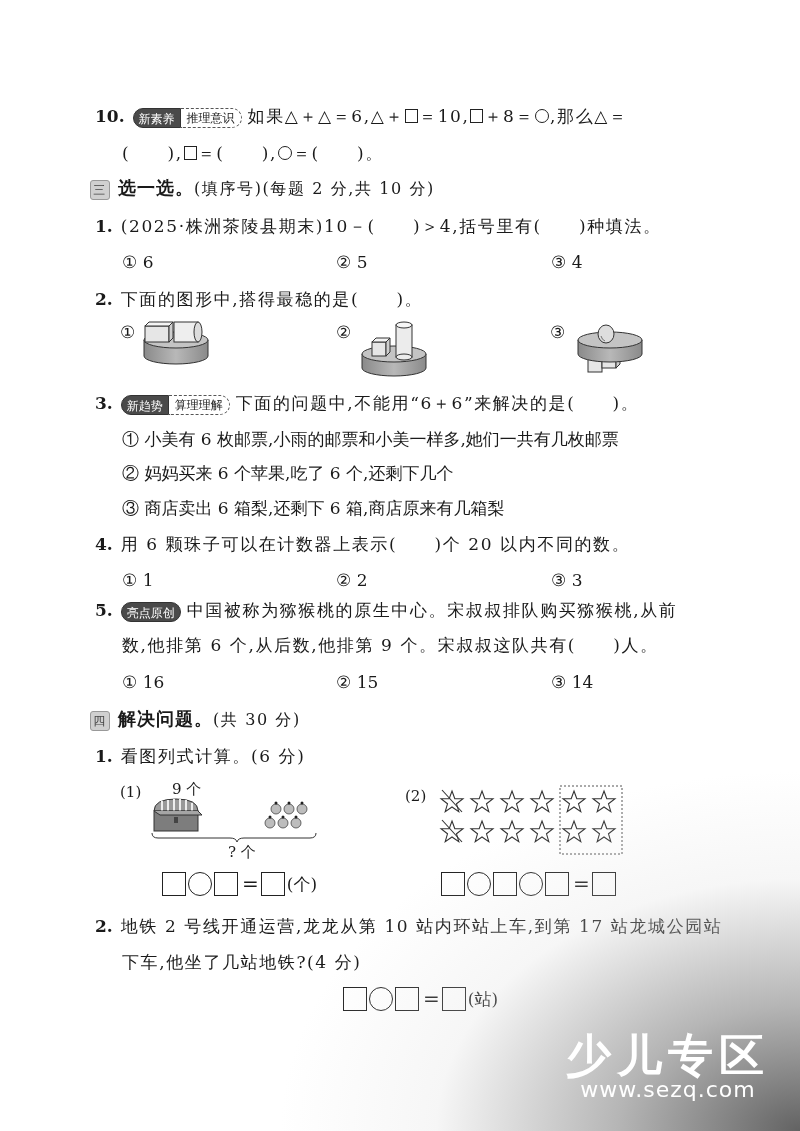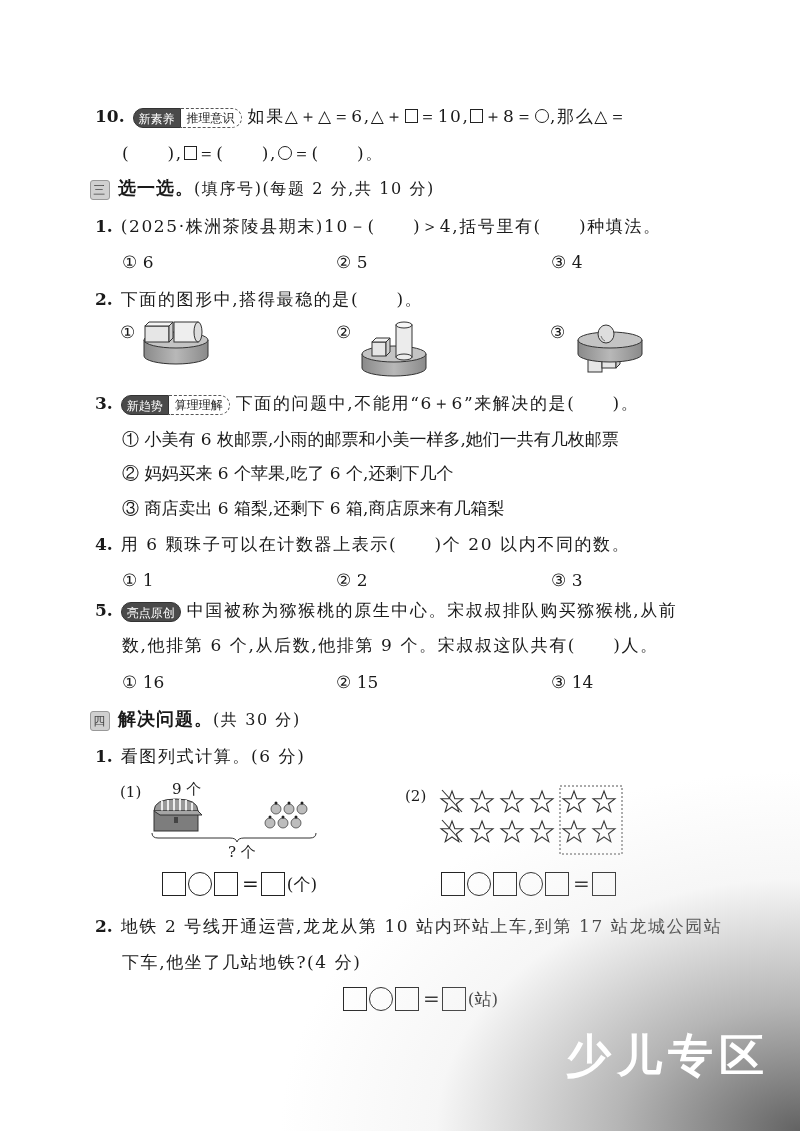--- a/index.html
+++ b/index.html
@@ -244,13 +244,14 @@
     <div class="eq-sq"></div>
     <span>(站)</span>
   </div>
 
 </div>
 
 <div class="shade"></div>
 
 <div class="watermark">
   <div class="wm-title">少儿专区</div>
+  <div class="wm-url">www.sezq.com</div>
 </div>
 
 </body></html>

